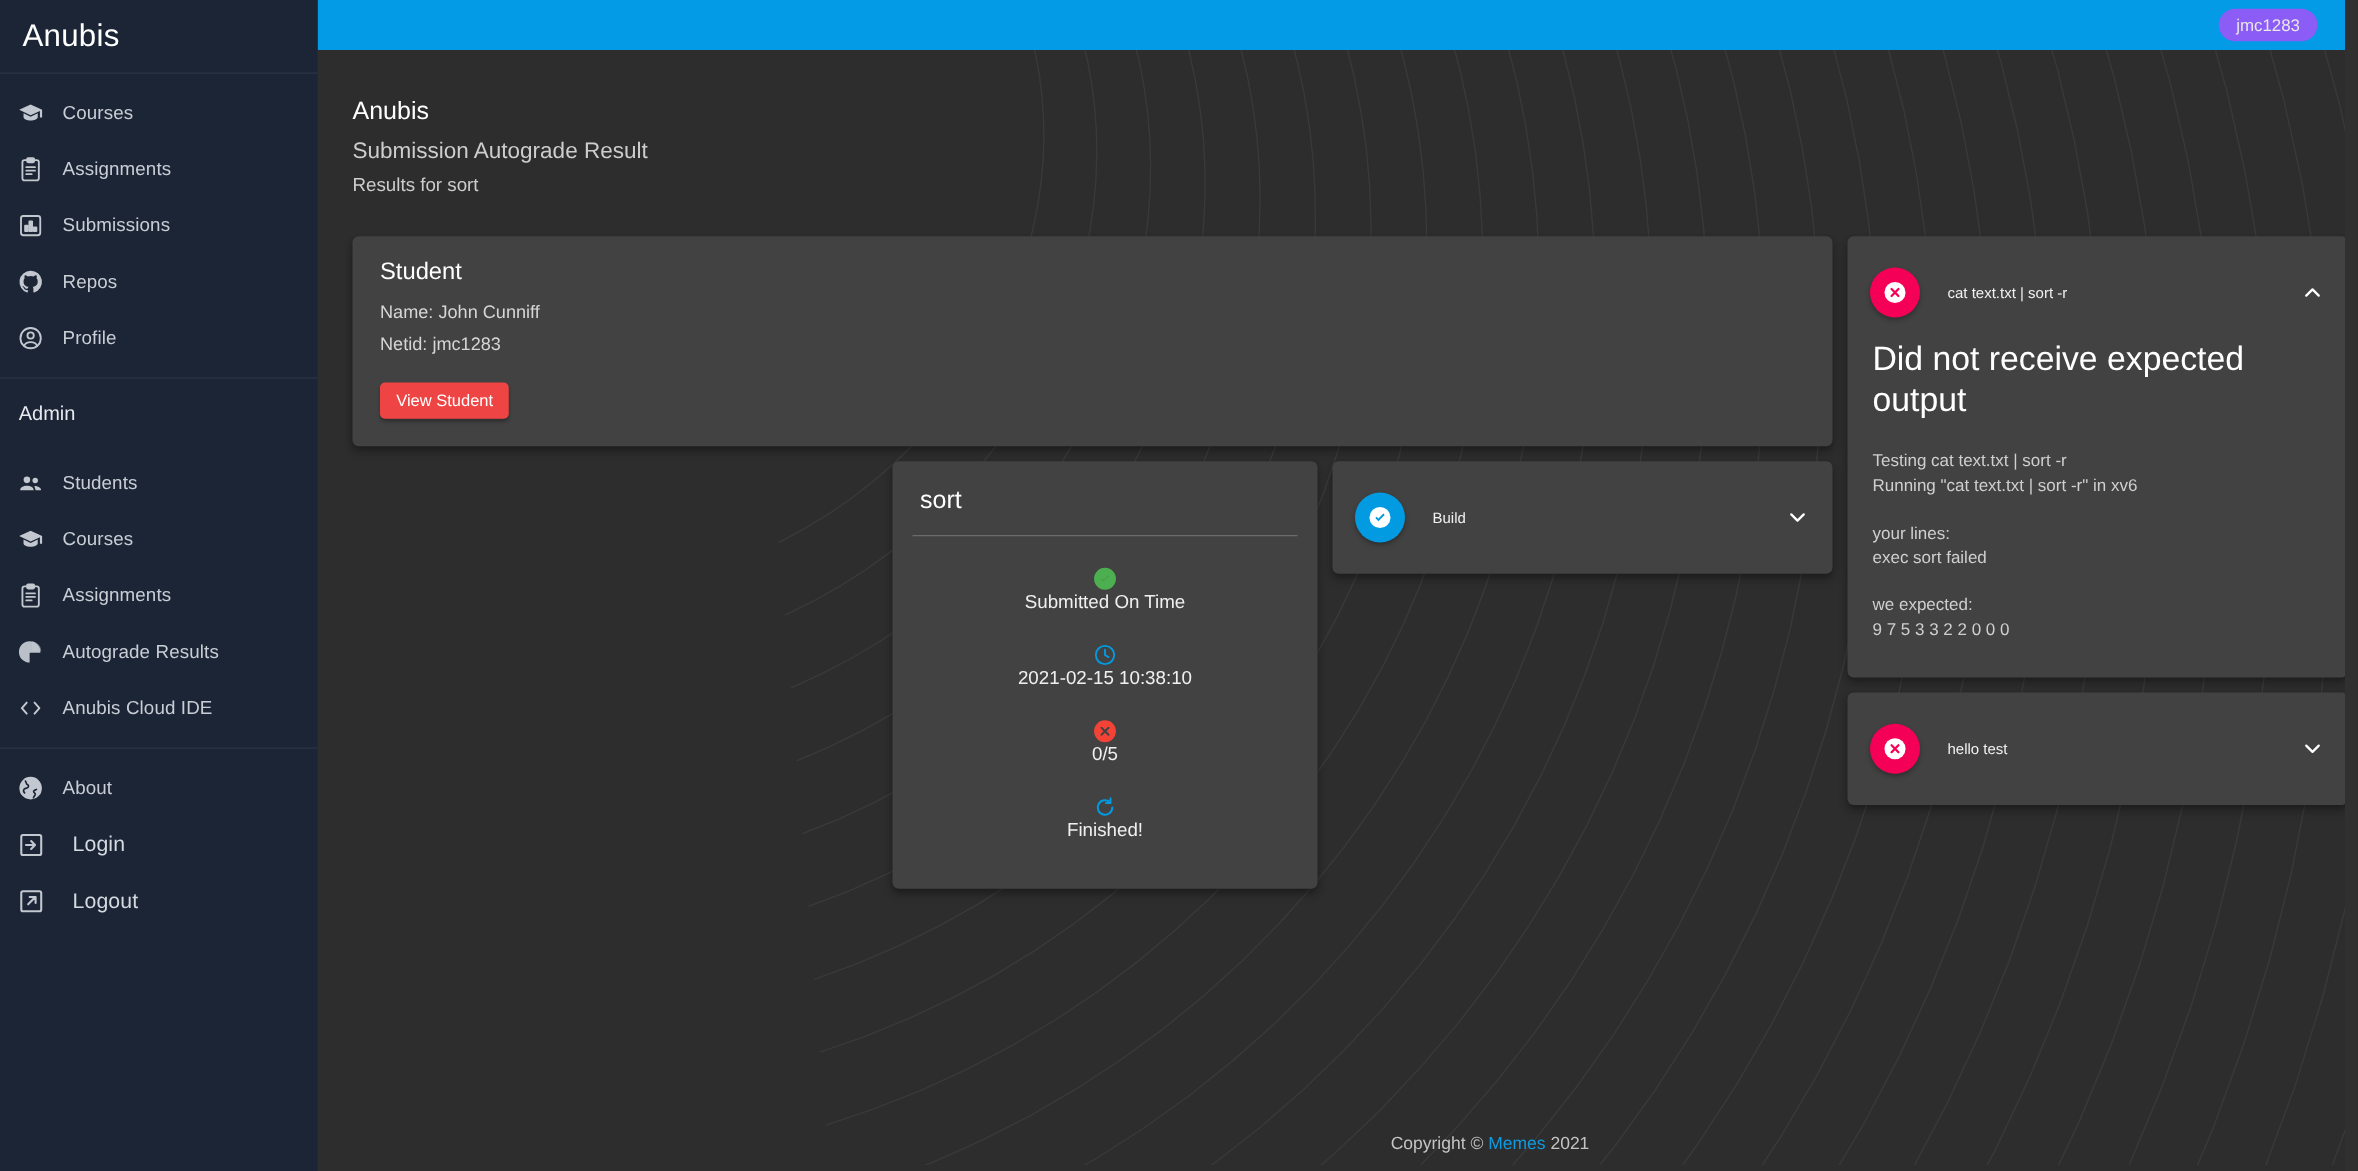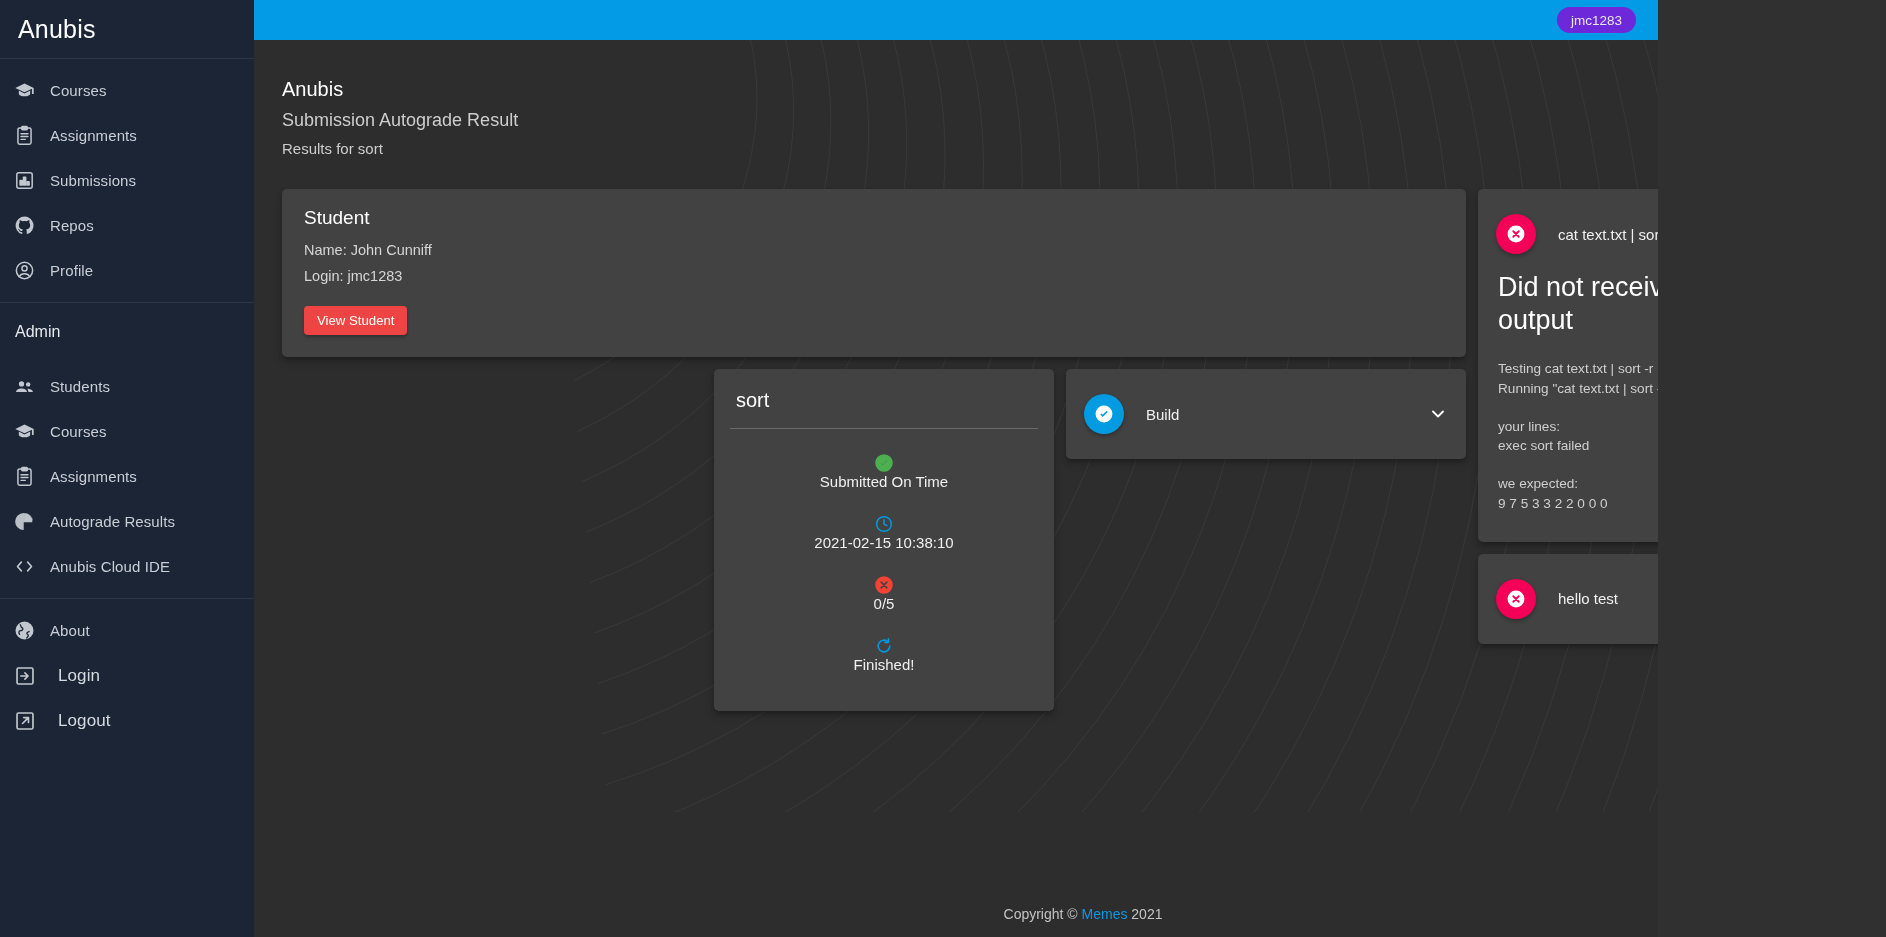--- a/index.html
+++ b/index.html
@@ -3,21 +3,21 @@
 <meta charset="utf-8">
 <style>
   * { box-sizing: border-box; margin: 0; padding: 0; }
   html, body {
     width: 1886px; height: 937px;
     overflow: hidden;
     font-family: "Liberation Sans", sans-serif;
     background: #303030;
   }
 
-  #app { display: flex; width: 1658px; height: 937px; position: relative; }
+  #app { display: flex; width: 1876px; height: 937px; position: relative; }
 
   
   .sidebar {
     width: 254px; height: 937px; flex: 0 0 254px;
     background: #1b2535;
     display: flex; flex-direction: column;
     position: relative; z-index: 30;
     overflow: hidden;
   }
   .sidebar-header {
@@ -53,21 +53,21 @@
     flex: 1 1 auto; height: 937px; position: relative;
     background-color: #2d2d2d;
     overflow: hidden;
   }
   .appbar {
     height: 40px; background: #039be5;
     display: flex; align-items: center; justify-content: flex-end;
     padding-right: 22px; position: relative; z-index: 20;
   }
   .user-chip {
-    background: #6d28d9; color: #e8e8e8;
+    background: #8b5cf6; color: #e8e8e8;
     border-radius: 16px; height: 26px;
     padding: 0 14px; display: flex; align-items: center;
     font-size: 13.5px; cursor: pointer;
   }
   .content-wrap {
     position: absolute; top: 40px; left: 0; right: 0; bottom: 0;
     overflow: hidden;
   }
   
   .bg-pattern {
@@ -136,21 +136,21 @@
     min-height: 62px;
   }
   .avatar {
     width: 40px; height: 40px; flex: 0 0 40px;
     border-radius: 50%;
     display: flex; align-items: center; justify-content: center;
     box-shadow: 0 2px 4px rgba(0,0,0,.3);
   }
   .avatar.ok   { background: #029ae0; }
   .avatar.fail { background: #f50057; }
-  .acc-label { font-size: 15px; color: #f0f0f0; flex: 1 1 auto; }
+  .acc-label { font-size: 12px; color: #f0f0f0; flex: 1 1 auto; }
   .chev { width: 20px; height: 20px; color: #ffffff; flex: 0 0 20px; }
   .acc-body { padding: 6px 2px 14px 2px; }
   .acc-h1 {
     font-size: 27px; color: #ffffff; font-weight: 400;
     line-height: 1.22; margin-bottom: 22px;
   }
   .mono-block {
     font-size: 13.6px; color: #cfcfcf;
     line-height: 1.46; white-space: pre-wrap;
     font-family: "Liberation Sans", sans-serif;
@@ -377,21 +377,21 @@
           <div class="page-sub2">Results for sort</div>
         </div>
 
         <div style="margin-top:32px; display:flex; gap:12px; align-items:flex-start;">
 
           <div style="display:flex; flex-direction:column; gap:12px;align-items:flex-end;">
 
             <div class="card student-card">
               <div class="student-title">Student</div>
               <div class="student-line">Name: John Cunniff</div>
-              <div class="student-line">Login: jmc1283</div>
+              <div class="student-line">Netid: jmc1283</div>
               <button class="btn-primary">View Student</button>
             </div>
 
             <div style="display:flex; gap:12px; align-items:flex-start;">
 
               <div class="col col-left">
                 <div class="card sort-card">
                   <div class="sort-title">sort</div>
                   <div class="sort-divider"></div>
                   <div id="status-rows">

